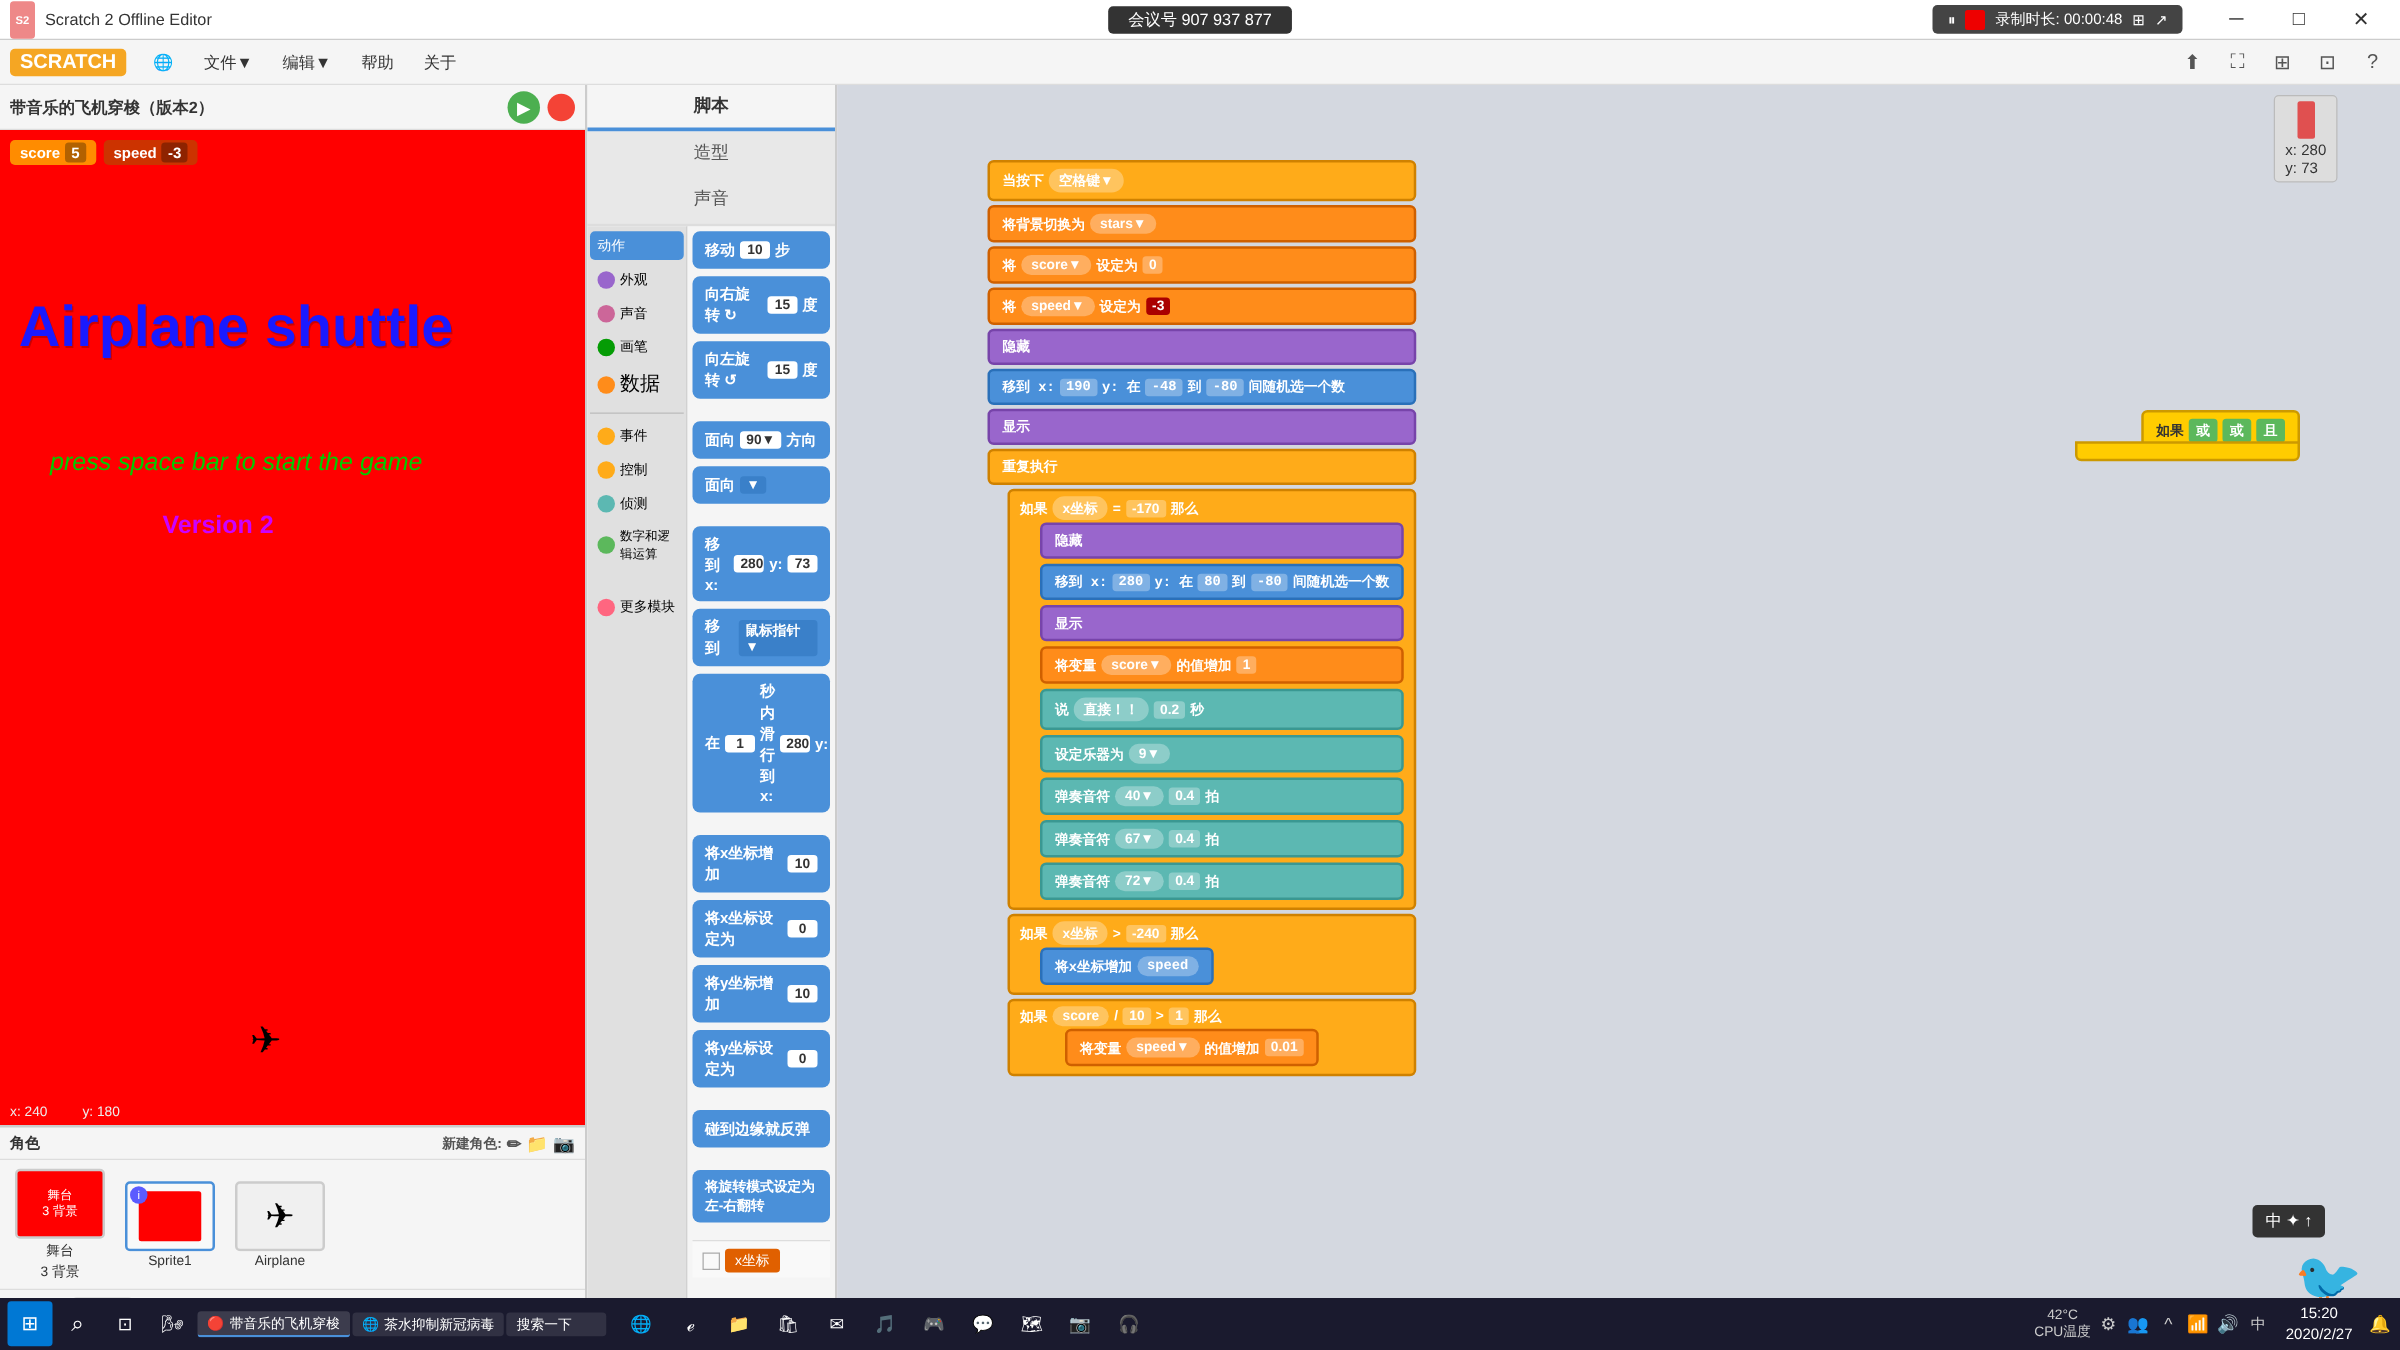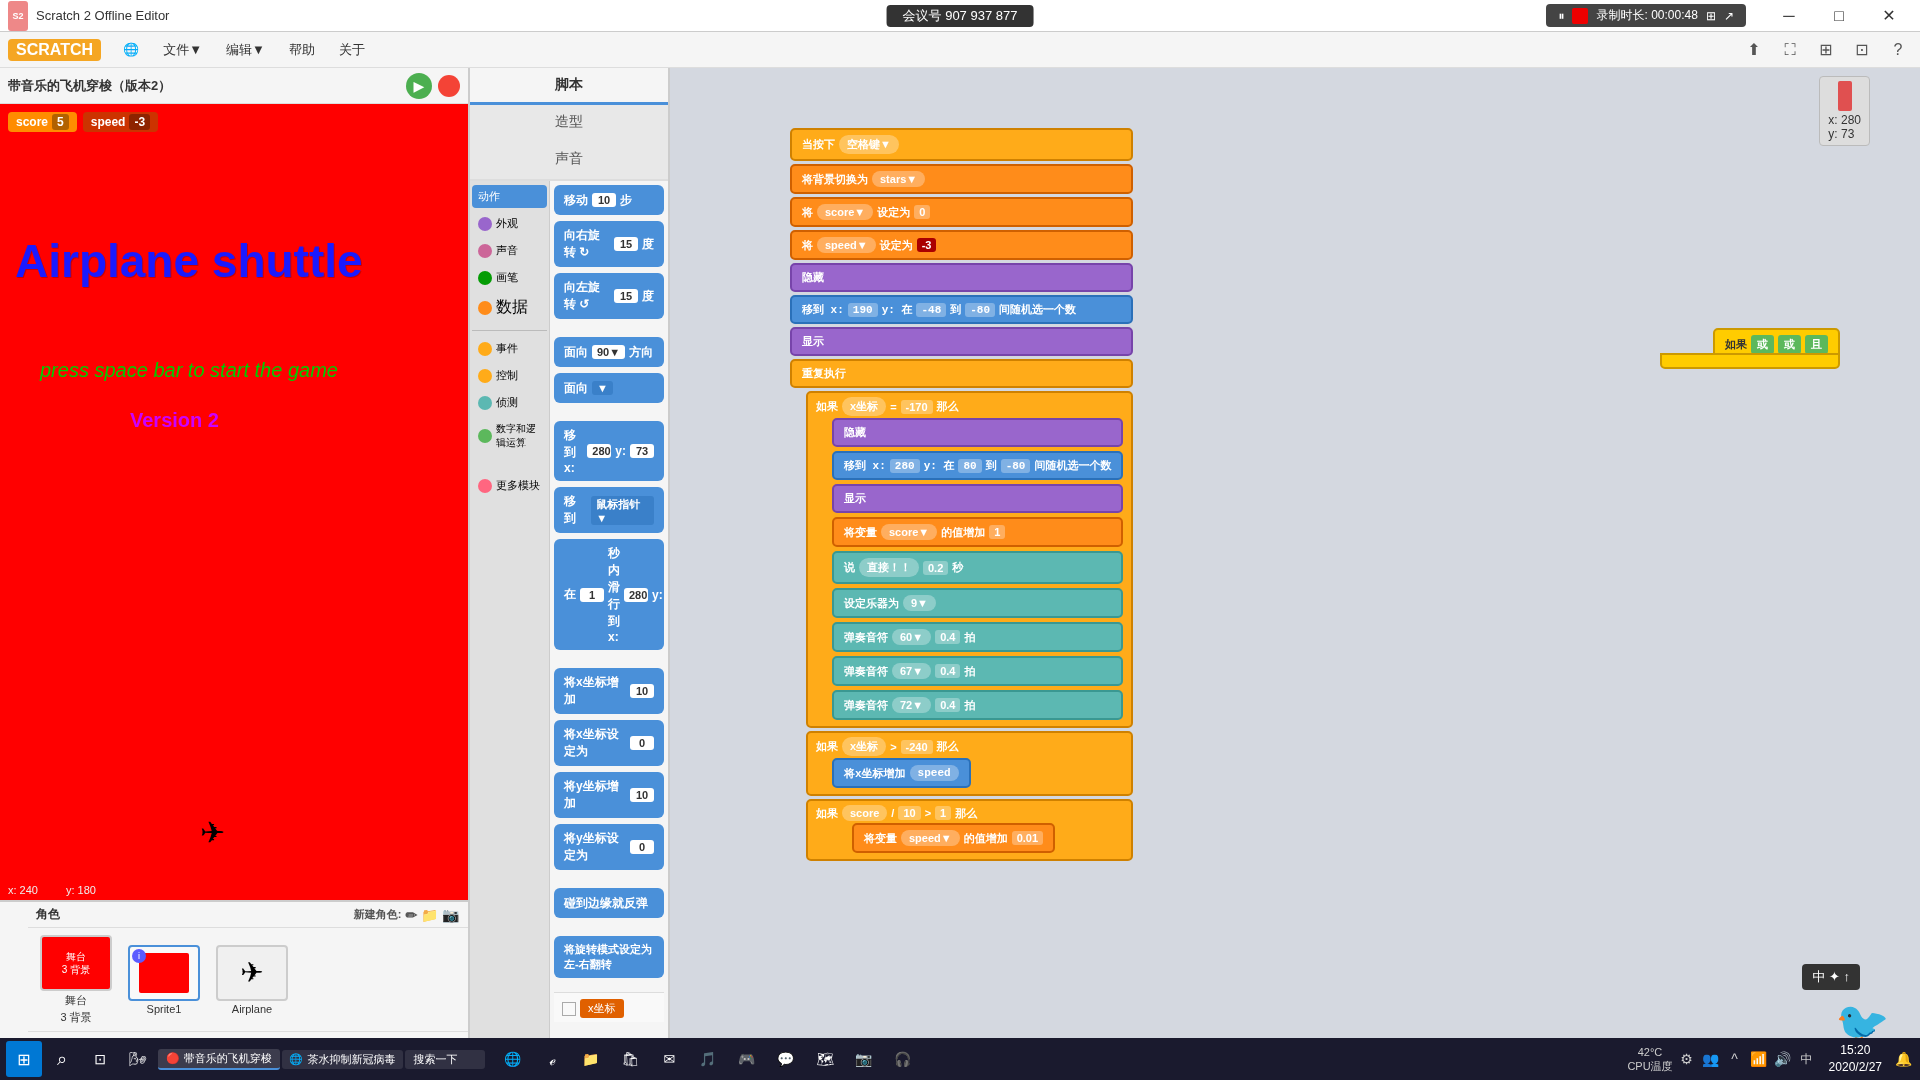--- a/index.html
+++ b/index.html
@@ -41,21 +41,21 @@
     .stage-btn.red-dot { background: #f44336; border-radius: 50%; width: 22px; height: 22px; }
 
     
     #stage-canvas { background: red; flex: 1; position: relative; overflow: hidden; padding: 8px; }
     #score-display { position: absolute; top: 8px; left: 8px; display: flex; gap: 8px; }
     .score-badge { background: #ff8c00; color: #fff; padding: 2px 8px; border-radius: 4px; font-size: 12px; font-weight: bold; display: flex; align-items: center; gap: 4px; }
     .score-badge .val { background: rgba(0,0,0,0.3); padding: 1px 5px; border-radius: 3px; }
     #stage-text-main { position: absolute; top: 140px; left: 20px; color: #1a1aff; font-size: 48px; font-weight: bold; font-family: Arial; white-space: nowrap; }
 
     
-    #sprite-panel { height: 180px; background: #f5f5f5; border-top: 2px solid #ccc; display: flex; flex-direction: column; padding-left: 28px; }
+    #sprite-panel { height: 180px; background: #f5f5f5; border-top: 2px solid #ccc; display: flex; flex-direction: column; }
     #sprite-panel-header { display: flex; align-items: center; justify-content: space-between; padding: 4px 8px; font-size: 12px; font-weight: bold; color: #333; border-bottom: 1px solid #ddd; }
     #sprite-list { display: flex; gap: 8px; padding: 8px; overflow-x: auto; align-items: center; }
     .sprite-item { display: flex; flex-direction: column; align-items: center; cursor: pointer; width: 80px; }
     .sprite-thumb { width: 72px; height: 56px; border: 2px solid #ccc; border-radius: 4px; overflow: hidden; display: flex; align-items: center; justify-content: center; background: #fff; position: relative; }
     .sprite-thumb.selected { border-color: #4a90d9; }
     .sprite-thumb.stage-thumb { background: #f0f0f0; }
     .sprite-label { font-size: 11px; color: #333; margin-top: 2px; text-align: center; }
     .sprite-info-badge { position: absolute; top: 2px; left: 2px; background: #5b5bff; color: #fff; border-radius: 50%; width: 14px; height: 14px; font-size: 9px; display: flex; align-items: center; justify-content: center; }
 
     
@@ -358,21 +358,21 @@
 
           <div style="background:#ffab19;border:2px solid #cf8100;border-radius:5px;padding:4px 8px;margin-left:16px;margin-bottom:2px;">
             <div style="color:#fff;font-size:11px;font-weight:bold;display:flex;align-items:center;gap:4px;">如果 <span class="cb-oval" style="background:rgba(255,255,255,0.3);">x坐标</span> = <span class="cb-val">-170</span> 那么</div>
             <div style="margin-left:16px;margin-top:2px;display:flex;flex-direction:column;gap:2px;">
               <div class="cb purple">隐藏</div>
               <div class="cb blue">移到 x: <span class="cb-val">280</span> y: 在 <span class="cb-val">80</span> 到 <span class="cb-val">-80</span> 间随机选一个数</div>
               <div class="cb purple">显示</div>
               <div class="cb orange">将变量 <span class="cb-oval">score▼</span> 的值增加 <span class="cb-val">1</span></div>
               <div class="cb teal">说 <span class="cb-oval">直接！！</span> <span class="cb-val">0.2</span> 秒</div>
               <div class="cb teal">设定乐器为 <span class="cb-oval">9▼</span></div>
-              <div class="cb teal">弹奏音符 <span class="cb-oval">60▼</span> <span class="cb-val">0.4</span> 拍</div>
+              <div class="cb teal">弹奏音符 <span class="cb-oval">40▼</span> <span class="cb-val">0.4</span> 拍</div>
               <div class="cb teal">弹奏音符 <span class="cb-oval">67▼</span> <span class="cb-val">0.4</span> 拍</div>
               <div class="cb teal">弹奏音符 <span class="cb-oval">72▼</span> <span class="cb-val">0.4</span> 拍</div>
             </div>
           </div>
 
           <div style="background:#ffab19;border:2px solid #cf8100;border-radius:5px;padding:4px 8px;margin-left:16px;margin-bottom:2px;">
             <div style="color:#fff;font-size:11px;font-weight:bold;display:flex;align-items:center;gap:4px;">如果 <span class="cb-oval" style="background:rgba(255,255,255,0.3);">x坐标</span> &gt; <span class="cb-val">-240</span> 那么</div>
             <div style="margin-left:16px;margin-top:2px;">
               <div class="cb blue">将x坐标增加 <span class="cb-oval">speed</span></div>
             </div>

